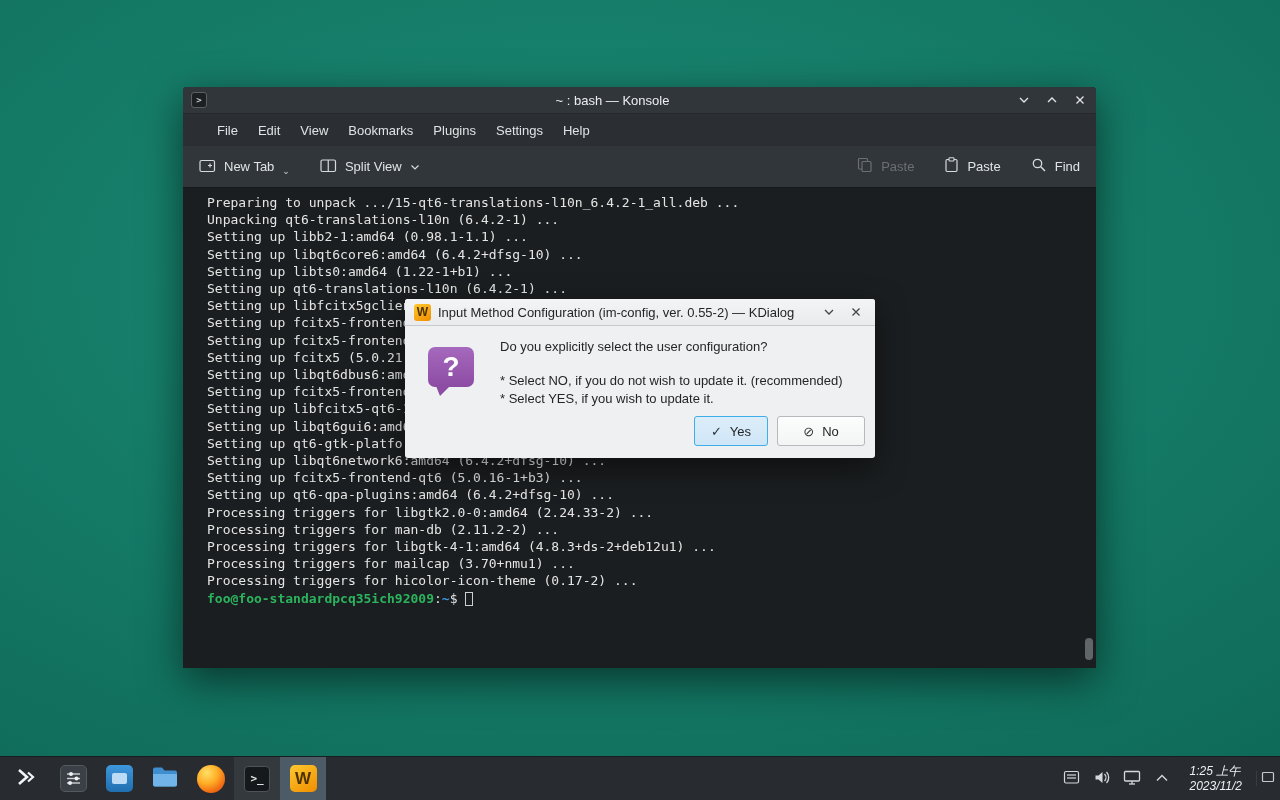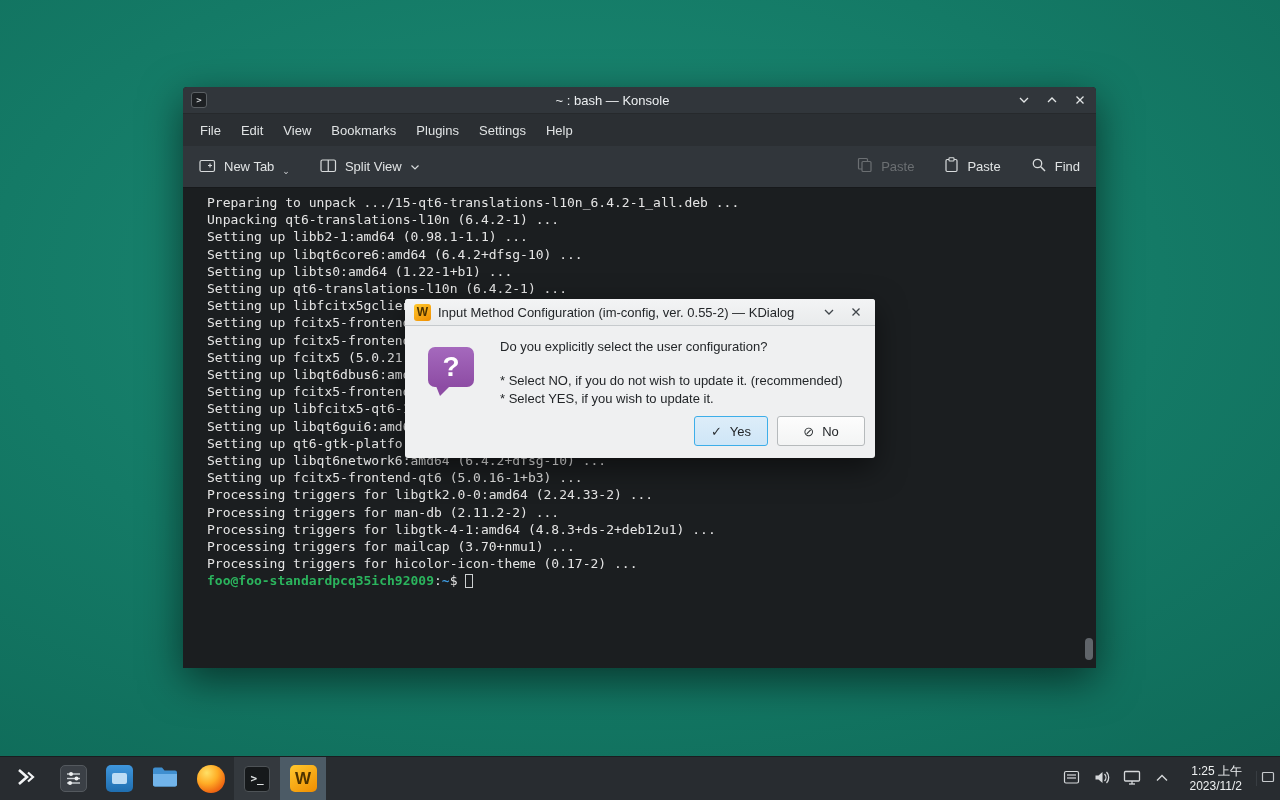--- a/index.html
+++ b/index.html
@@ -15,21 +15,21 @@
   .titlebar { height:26px; background:#31363b; border-radius:4px 4px 0 0;
               display:flex; align-items:center; padding:0 8px; gap:6px; }
   .konsole-mini { width:16px; height:16px; background:#1d2023; border:1px solid #5b6064;
                   border-radius:3px; color:#cfd2d4; font-size:9px; font-weight:bold;
                   font-family:"DejaVu Sans Mono",monospace; display:flex; align-items:center; justify-content:center; }
   .win-title { flex:1; text-align:center; font-size:13px; color:#eceff1; white-space:nowrap; }
   .win-controls { display:flex; align-items:center; gap:16px; padding-right:2px; }
   .win-btn { display:flex; align-items:center; justify-content:center; background:none; border:none; cursor:default; }
 
   .menubar { height:33px; background:#2b2f33; border-top:1px solid #26292c;
-             display:flex; align-items:center; padding:0 7px; }
+             display:flex; align-items:center; padding:0 24px; }
   .menu-item { color:#e0e3e4; font-size:13px; padding:6px 10px; }
 
   .toolbar { height:42px; background:#31363b; border-bottom:1px solid #17191b;
              display:flex; align-items:center; padding:0 16px; gap:30px; }
   .tool-btn { display:flex; align-items:center; gap:8px; background:none; border:none;
               color:#e0e3e4; font-size:13px; cursor:default; }
   .tool-btn.disabled { color:#6b6f72; }
   .tool-spacer { flex:1; }
   .toolbar-right { display:flex; align-items:center; gap:30px; }
   .mini-chevron { font-size:9px; color:#cfd2d4; transform:translateY(4px); }
@@ -103,21 +103,21 @@
   .sliders-chip { width:27px; height:27px; background:#3b4046; border:1px solid #54595e; border-radius:5px;
             display:flex; align-items:center; justify-content:center; }
   .blue-chip { width:27px; height:27px; border-radius:5px; background:linear-gradient(#3f97dd,#1f6eb0);
             display:flex; align-items:center; justify-content:center; }
   .blue-chip-inner { width:15px; height:11px; background:#bcdcf5; border-radius:2px; }
   .firefox-icon { width:28px; height:28px; border-radius:50%;
             background:radial-gradient(circle at 35% 28%, #ffe066 0%, #ffad26 40%, #f06a13 72%, #d4430c 100%); }
   .tb-right { margin-left:auto; display:flex; align-items:center; gap:2px; padding-right:2px; }
   .tray-btn { width:28px; height:44px; display:flex; align-items:center; justify-content:center;
               background:none; border:none; cursor:default; }
-  .clock { text-align:right; color:#eef0f1; font-size:12px; line-height:15px; padding:0 12px; }
+  .clock { text-align:left; color:#eef0f1; font-size:12px; line-height:15px; padding:0 12px;font-style:italic; }
   .show-desktop { width:22px; display:flex; align-items:center; justify-content:center;
                   background:none; border:none; border-left:1px solid #383d42; cursor:default; }
 </style>
 </head>
 <body>
 
 <div class="desktop">
 
   <div class="window">
     <div class="titlebar">
@@ -221,20 +221,21 @@
           <div class="term-line">Setting up fcitx5-frontend-gtk3 (5.0.23-1) ...</div>
           <div class="term-line">Setting up fcitx5-frontend-gtk2 (5.0.23-1) ...</div>
           <div class="term-line">Setting up fcitx5 (5.0.21-3) ...</div>
           <div class="term-line">Setting up libqt6dbus6:amd64 (6.4.2+dfsg-10) ...</div>
           <div class="term-line">Setting up fcitx5-frontend-all (5.0.23-1) ...</div>
           <div class="term-line">Setting up libfcitx5-qt6-1:amd64 (5.0.17-2) ...</div>
           <div class="term-line">Setting up libqt6gui6:amd64 (6.4.2+dfsg-10) ...</div>
           <div class="term-line">Setting up qt6-gtk-platformtheme:amd64 (6.4.2+dfsg-10) ...</div>
           <div class="term-line">Setting up libqt6network6:amd64 (6.4.2+dfsg-10) ...</div>
           <div class="term-line">Setting up fcitx5-frontend-qt6 (5.0.16-1+b3) ...</div>
+          <div class="term-line">Setting up qt6-qpa-plugins:amd64 (6.4.2+dfsg-10) ...</div>
           <div class="term-line">Processing triggers for libgtk2.0-0:amd64 (2.24.33-2) ...</div>
           <div class="term-line">Processing triggers for man-db (2.11.2-2) ...</div>
           <div class="term-line">Processing triggers for libgtk-4-1:amd64 (4.8.3+ds-2+deb12u1) ...</div>
           <div class="term-line">Processing triggers for mailcap (3.70+nmu1) ...</div>
           <div class="term-line">Processing triggers for hicolor-icon-theme (0.17-2) ...</div>
         </div>
       <div class="term-line"><span class="prompt-user">foo@foo-standardpcq35ich92009</span><span class="prompt-colon">:</span><span class="prompt-path">~</span><span class="prompt-symbol">$</span><span class="cursor"></span></div>
       <div class="scroll-thumb"></div>
     </div>
   </div>

